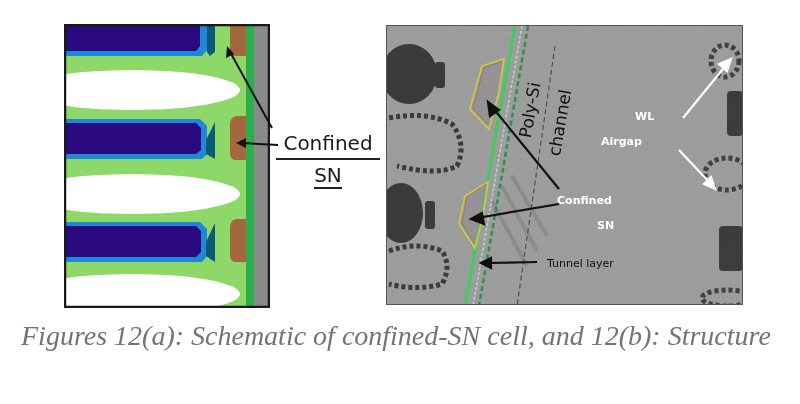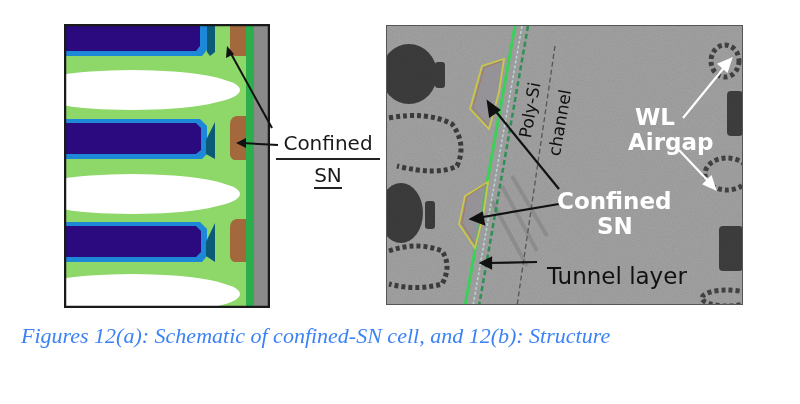--- a/index.html
+++ b/index.html
@@ -8,25 +8,25 @@
     .figure-a { position: absolute; left: 64px; top: 24px; width: 206px; height: 284px; }
     .figure-a svg { display: block; }
 
     .callout-a { position: absolute; left: 274px; top: 130px; width: 108px; text-align: center; }
     .callout-a .lbl { font-family: "DejaVu Sans", sans-serif; font-size: 20px; color: #1a1a1a; line-height: 27px; }
     .callout-a .rule { height: 2px; background: #222; margin: 1px 2px 2px 2px; }
     .callout-a .sn { display: inline-block; border-bottom: 2px solid #222; line-height: 24px; }
 
     .figure-b { position: absolute; left: 386px; top: 25px; width: 357px; height: 280px; border: 1px solid #555; box-sizing: border-box; overflow: hidden; background: #9a9a9a; }
     .figure-b svg { display: block; }
-    .sem-label { position: absolute; font-family: "DejaVu Sans", sans-serif; font-weight: bold; font-size: 23px; line-height: 20px; }
+    .sem-label { position: absolute; font-family: "DejaVu Sans", sans-serif; font-weight: bold; font-size: 11px; line-height: 20px; }
     .sem-label.white { color: #ffffff; }
     .sem-label.black { color: #111111; font-weight: normal; }
 
-    .caption { position: absolute; left: 21px; top: 322px; width: 760px; font-family: "Liberation Serif", "DejaVu Serif", serif; font-style: italic; font-size: 22px; line-height: 27px; color: #3b82f6; text-align: justify; }
+    .caption { position: absolute; left: 21px; top: 322px; width: 760px; font-family: "Liberation Serif", "DejaVu Serif", serif; font-style: italic; font-size: 28px; line-height: 27px; color: #737373; text-align: justify; }
     .caption .line { display: block; white-space: nowrap; }
   </style>
 </head>
 <body>
 
 <div class="figure-a">
   <svg width="206" height="284" viewBox="0 0 206 284">
 
     <rect x="0" y="0" width="206" height="284" fill="#8ed86a"></rect>
 
@@ -148,21 +148,21 @@
     <g stroke="#ffffff" stroke-width="2.2" fill="#ffffff">
       <line x1="296" y1="92" x2="340" y2="38"></line>
       <polygon points="344,33 332,38 340,45"></polygon>
       <line x1="292" y1="124" x2="324" y2="158"></line>
       <polygon points="328,163 317,158 324,151"></polygon>
     </g>
   </svg>
   <div class="sem-label black" style="left:128px;top:30px;transform:rotate(-80deg);transform-origin:left top;top:110px;font-size:17px;">Poly-Si</div>
   <div class="sem-label black" style="left:157px;top:128px;transform:rotate(-80deg);transform-origin:left top;font-size:17px;">channel</div>
   <div class="sem-label white" style="left:248px;top:81px;">WL</div>
-  <div class="sem-label white" style="left:214px;top:106px;margin-left:27px;">Airgap</div>
+  <div class="sem-label white" style="left:214px;top:106px;">Airgap</div>
   <div class="sem-label white" style="left:170px;top:165px;">Confined</div>
   <div class="sem-label white" style="left:210px;top:190px;">SN</div>
-  <div class="sem-label black" style="left:160px;top:240px;">Tunnel layer</div>
+  <div class="sem-label black" style="left:160px;top:228px;">Tunnel layer</div>
 </div>
 
 <div class="caption">
   <span class="line">Figures 12(a): Schematic of confined-SN cell, and 12(b): Structure</span>
 </div>
 
 </body></html>

